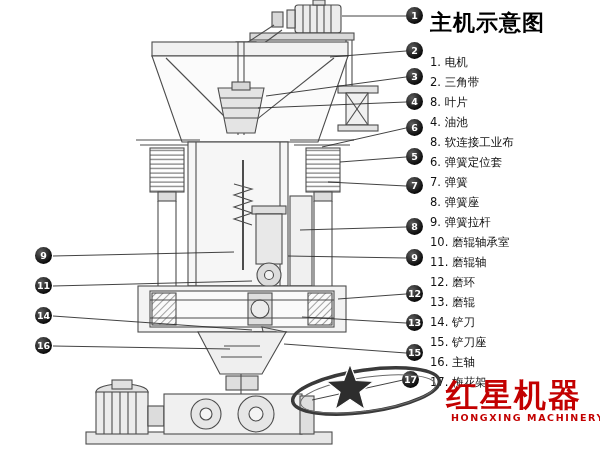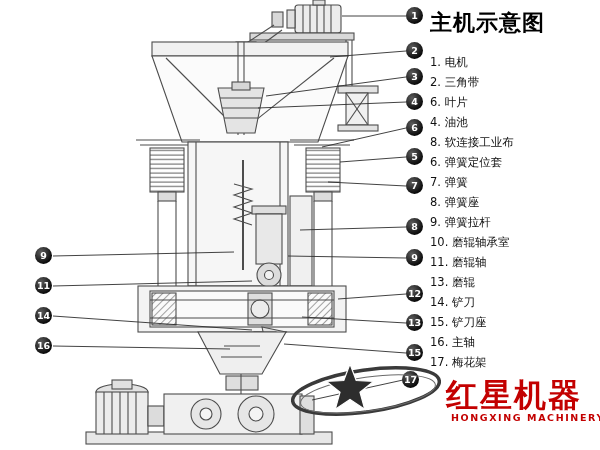--- a/index.html
+++ b/index.html
@@ -178,29 +178,30 @@
   <div class="callout" style="left:402px;top:371px">17</div>
   <div class="callout" style="left:35px;top:247px">9</div>
   <div class="callout" style="left:35px;top:277px">11</div>
   <div class="callout" style="left:35px;top:307px">14</div>
   <div class="callout" style="left:35px;top:337px">16</div>
 
   <div class="legend-title">主机示意图</div>
   <div class="legend">
     <div class="legend-item">1. 电机</div>
     <div class="legend-item">2. 三角带</div>
-    <div class="legend-item">6. 叶片</div>
+    <div class="legend-item">8. 叶片</div>
     <div class="legend-item">4. 油池</div>
     <div class="legend-item">8. 软连接工业布</div>
     <div class="legend-item">6. 弹簧定位套</div>
     <div class="legend-item">7. 弹簧</div>
     <div class="legend-item">8. 弹簧座</div>
     <div class="legend-item">9. 弹簧拉杆</div>
     <div class="legend-item">10. 磨辊轴承室</div>
     <div class="legend-item">11. 磨辊轴</div>
+    <div class="legend-item">12. 磨环</div>
     <div class="legend-item">13. 磨辊</div>
     <div class="legend-item">14. 铲刀</div>
     <div class="legend-item">15. 铲刀座</div>
     <div class="legend-item">16. 主轴</div>
     <div class="legend-item">17. 梅花架</div>
   </div>
 
   <div class="logo">
     <svg class="logo-star" width="160" height="64" viewBox="0 0 160 64">
       <ellipse cx="78" cy="31" rx="74" ry="21" fill="none" stroke="#3a3a3a" stroke-width="3.5" transform="rotate(-8 78 31)"></ellipse>

